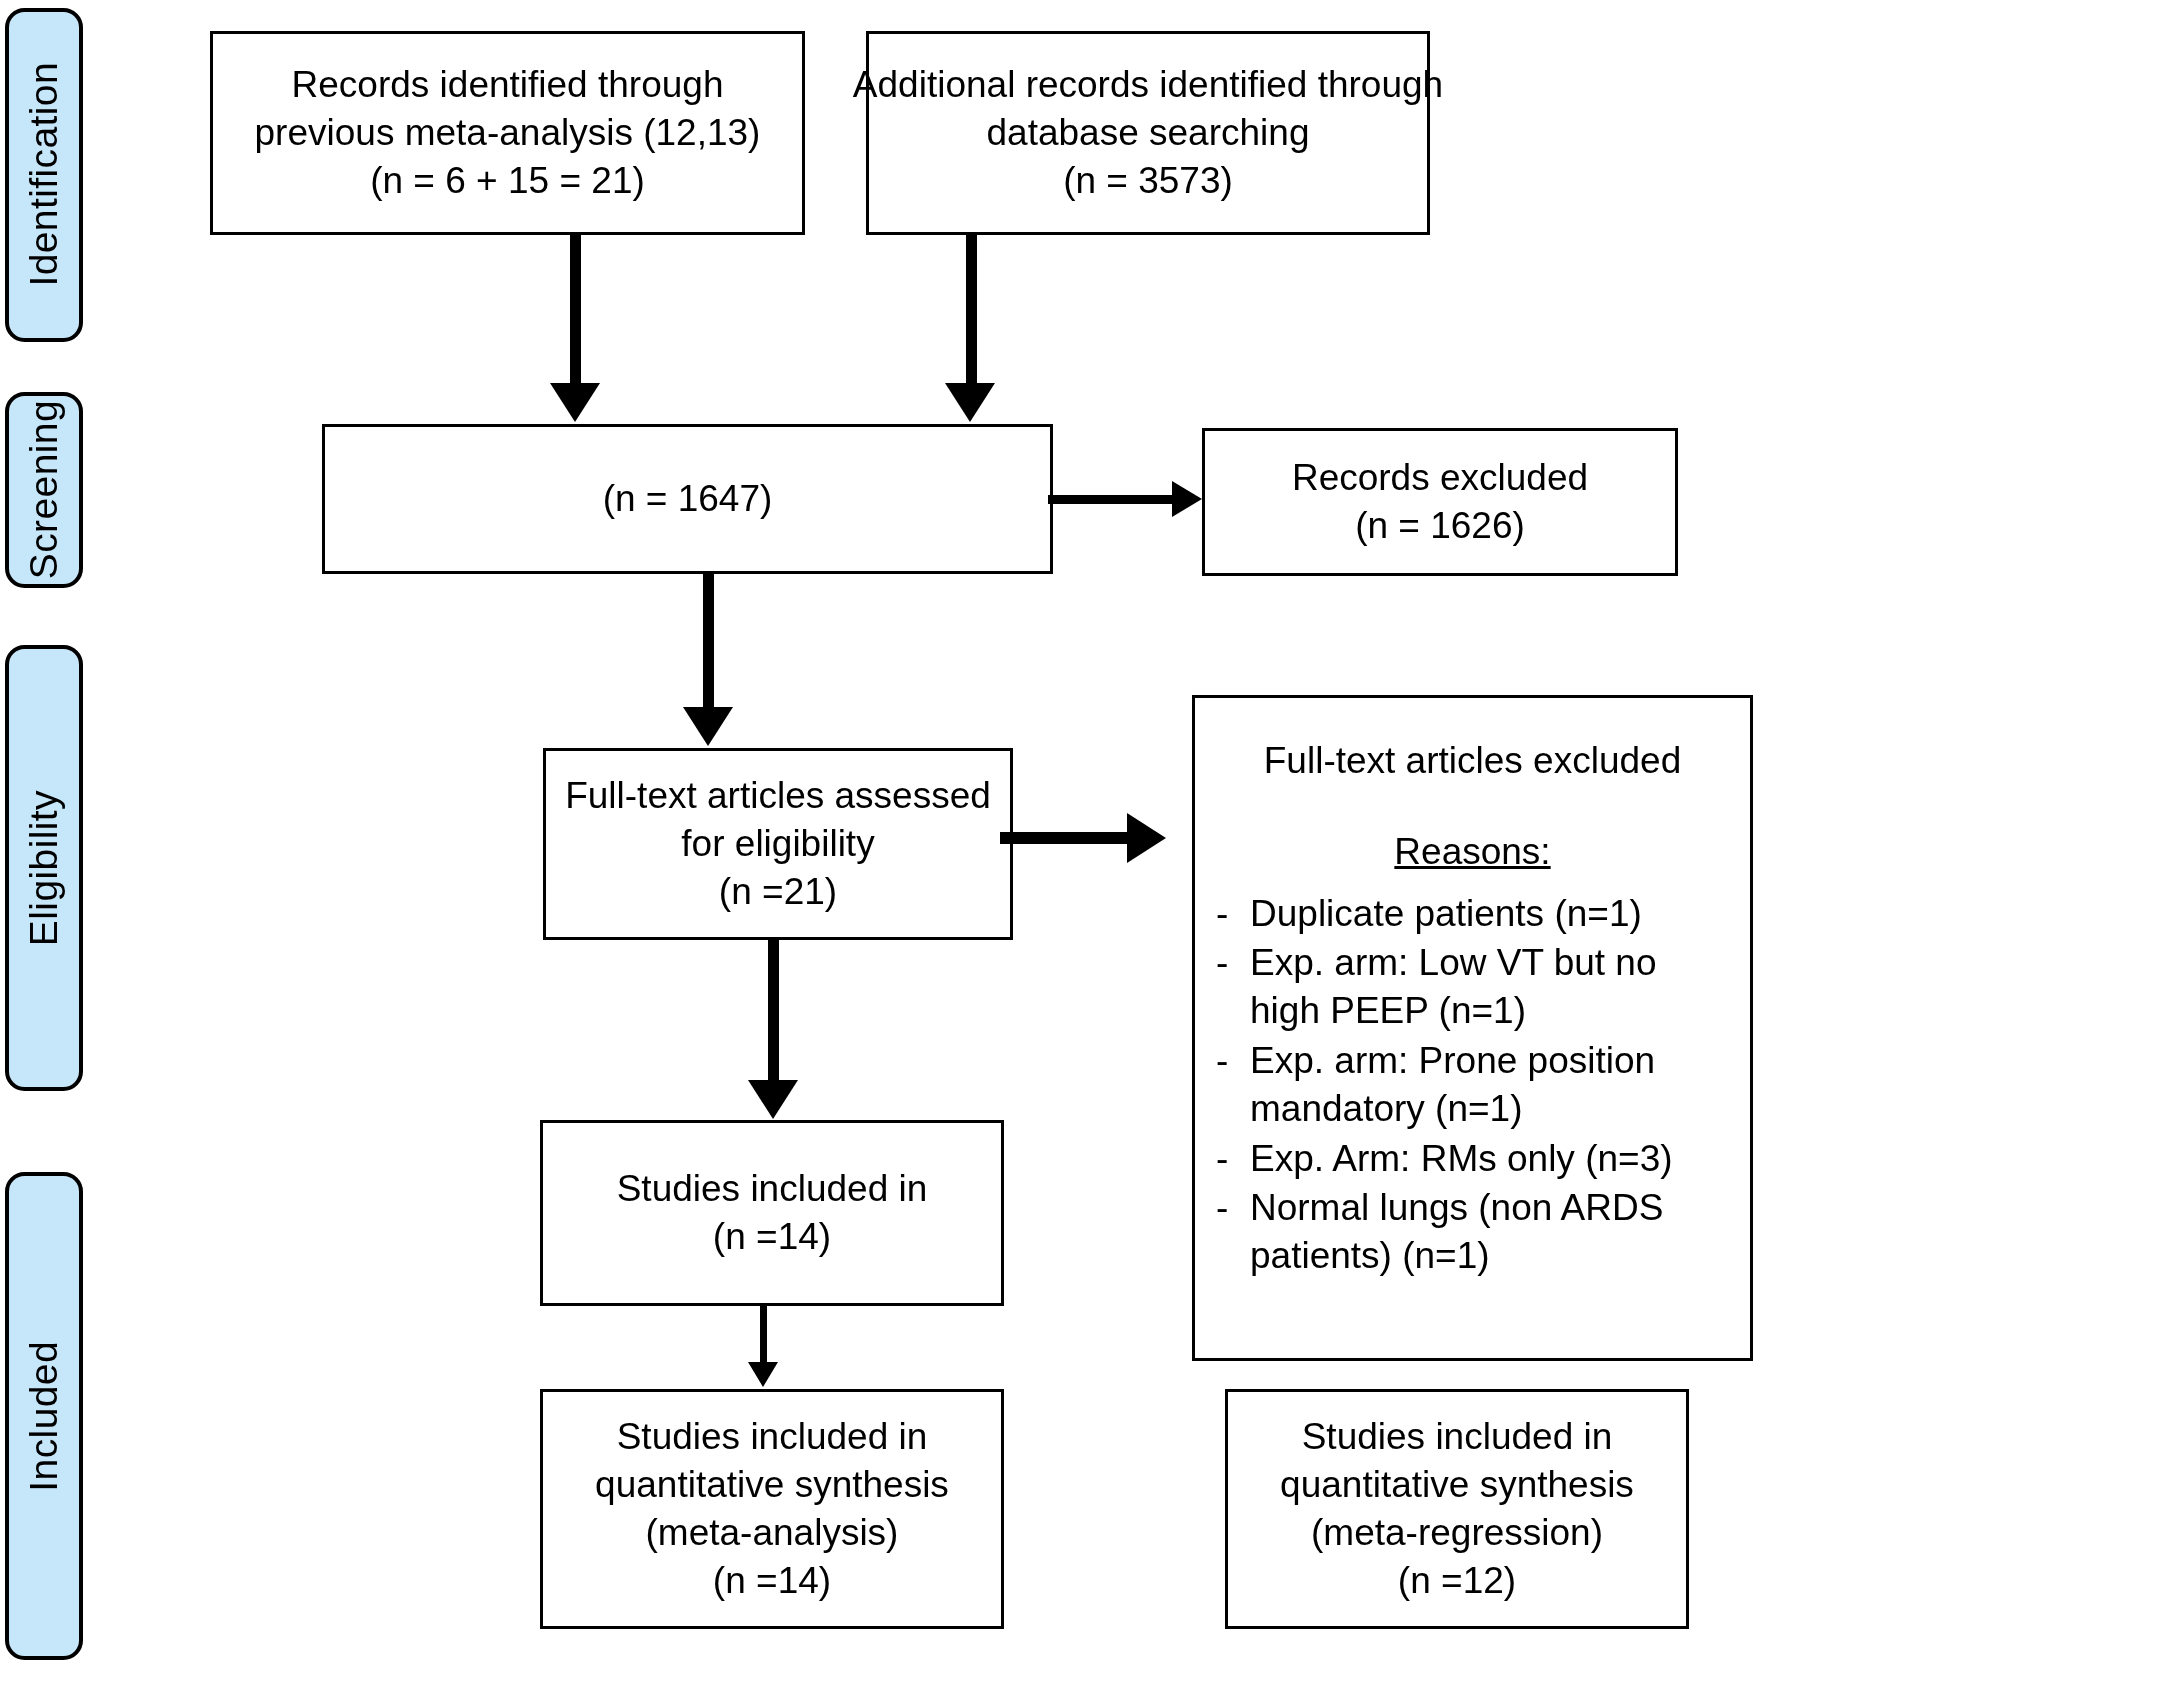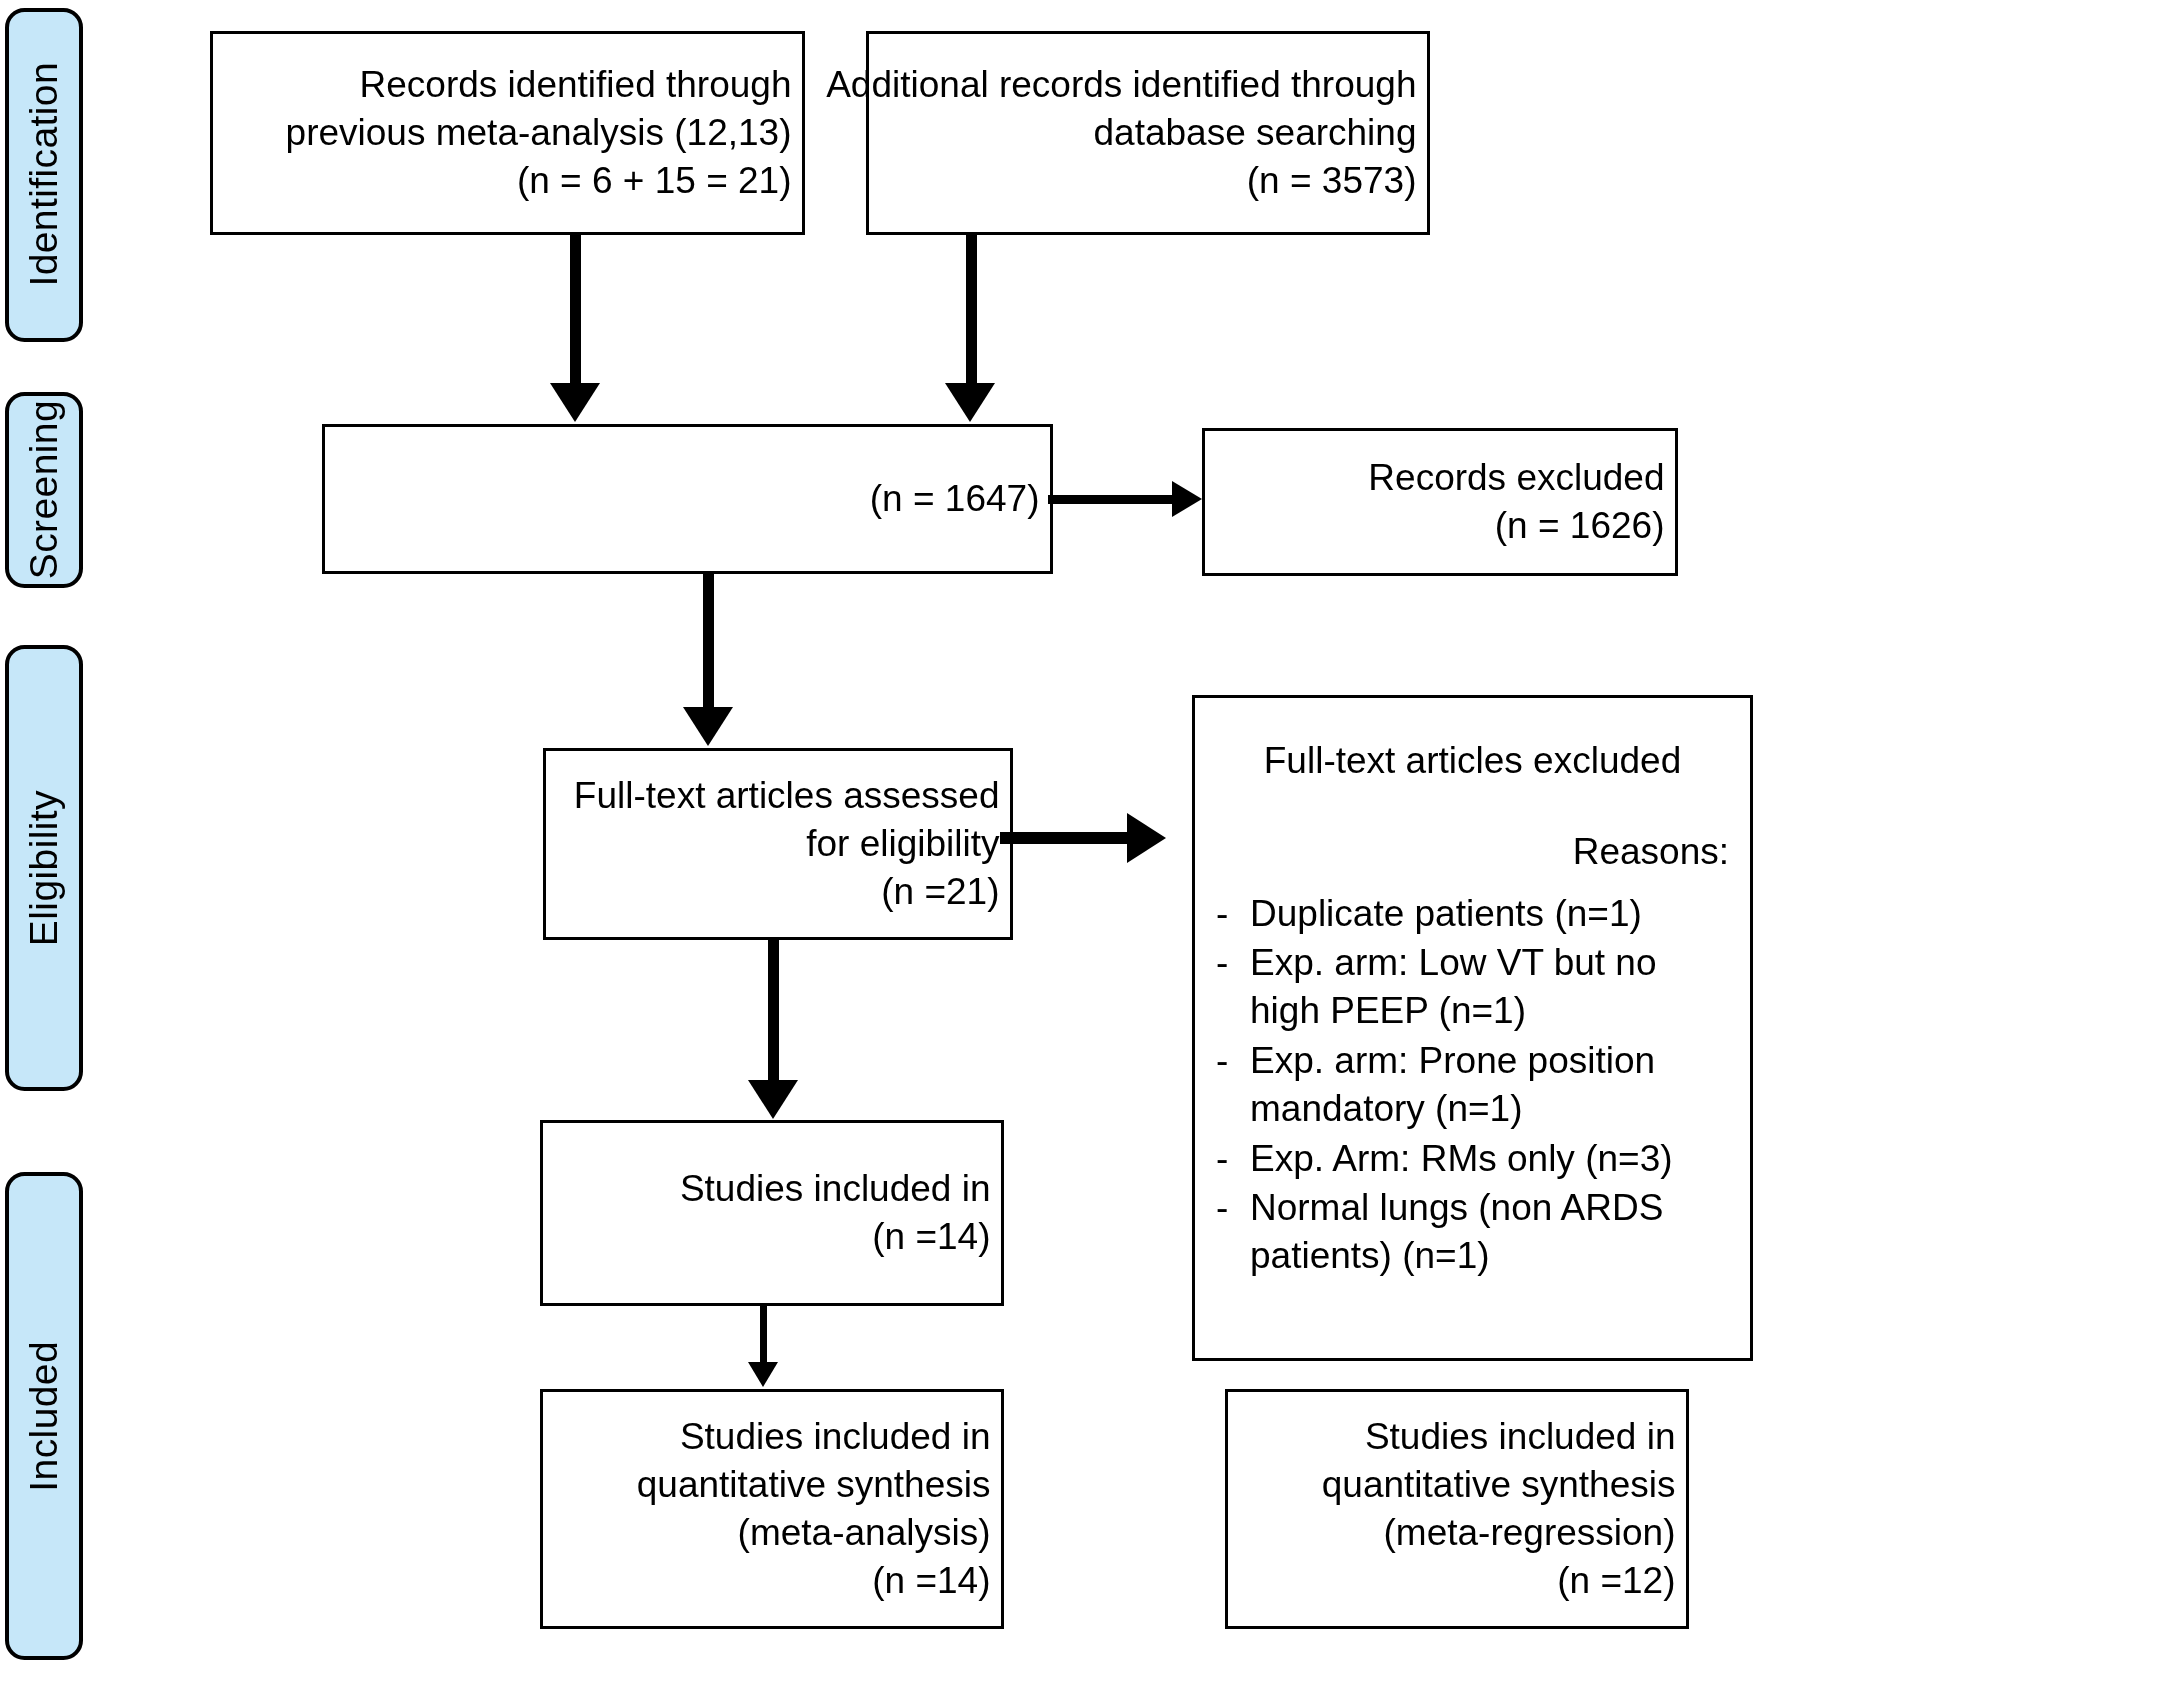--- a/index.html
+++ b/index.html
@@ -40,21 +40,21 @@
   }
 
   
   .fbox {
     position: absolute;
     box-sizing: border-box;
     background: #ffffff;
     border: 3.7px solid #000000;
     display: flex;
     flex-direction: column;
-    align-items: flex-end;
+    align-items: center;
     justify-content: center;
     text-align: center;
     color: #000000;
     font-size: 37px;
     line-height: 1.30;
     padding: 7.5px 10.5px;
   }
   .fbox .ln { display: block; white-space: nowrap; }
 
   
@@ -70,23 +70,24 @@
     display: flex;
     flex-direction: column;
   }
   .reasons-head {
     text-align: center;
     margin-top: 19.5px;
   }
   .reasons-title { display: block; }
   .reasons-count { display: block; }
   .reasons-word {
-    text-align: right;
+    text-align: center;
     margin-top: 43px;
     margin-bottom: 13.5px;
+    text-decoration: underline;
   }
   .reason-list {
     list-style: none;
     margin: 0;
     padding: 0;
   }
   .reason-item {
     display: flex;
     align-items: flex-start;
     margin-bottom: 1.5px;

